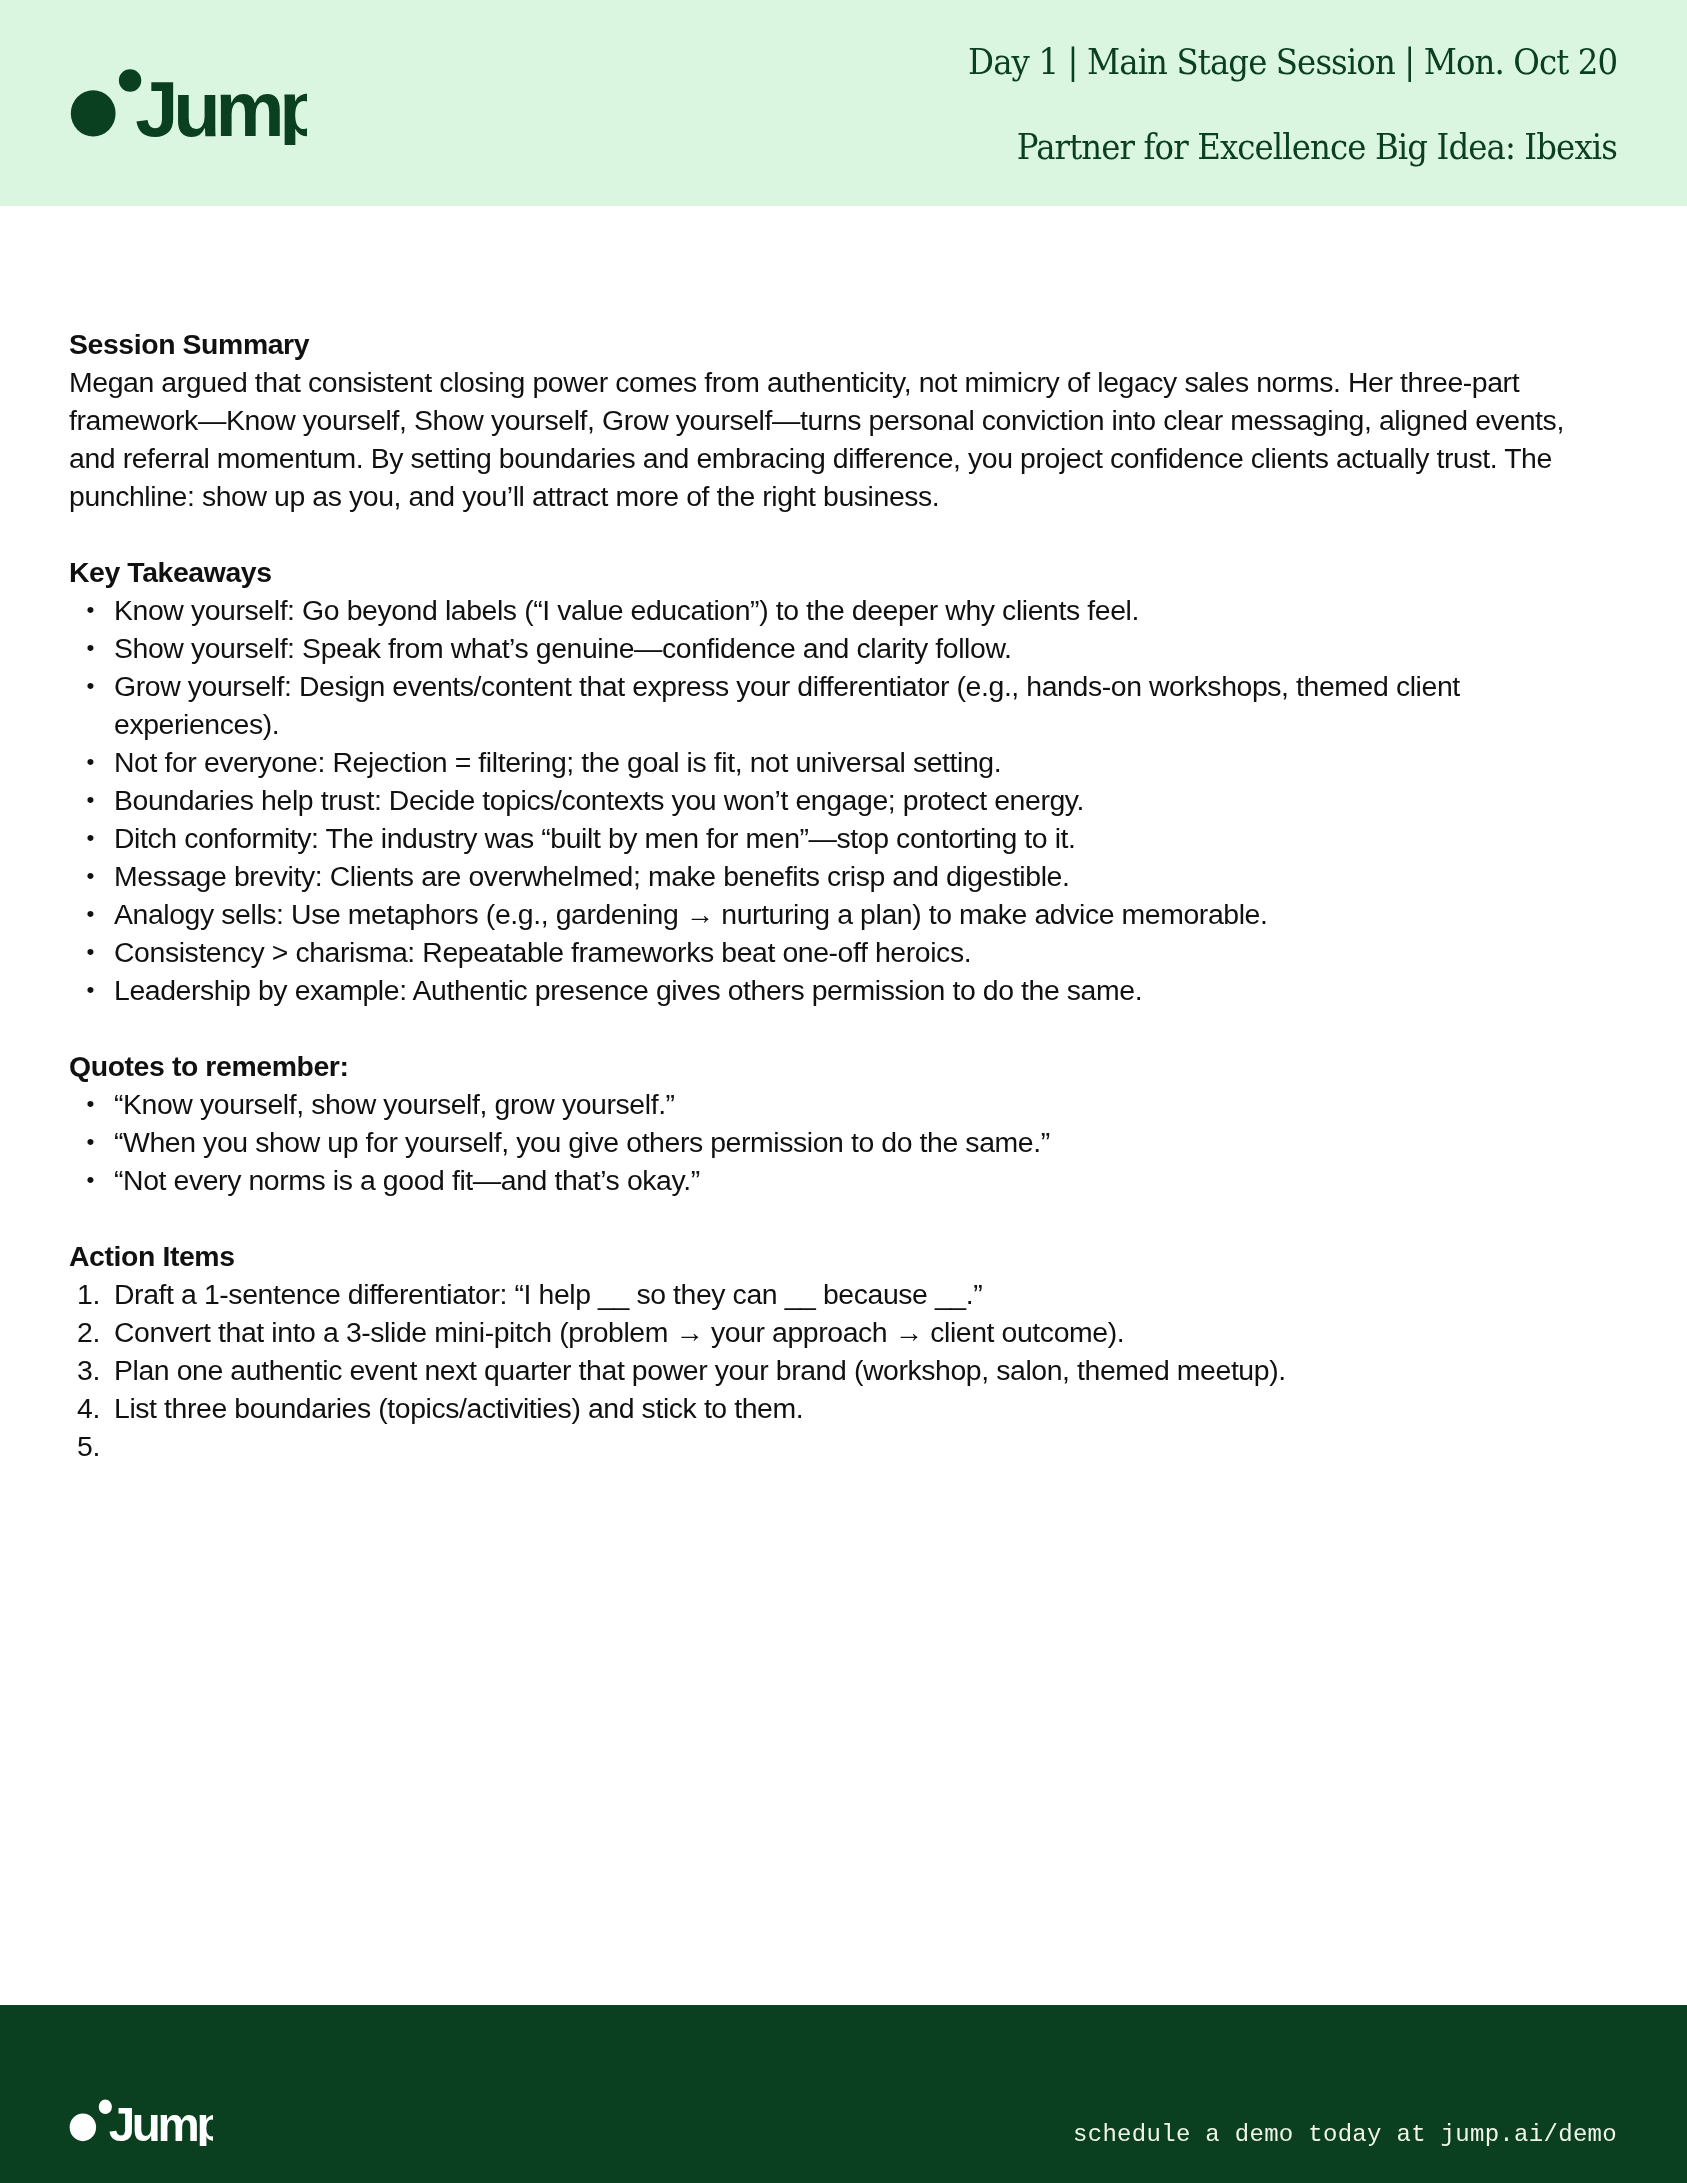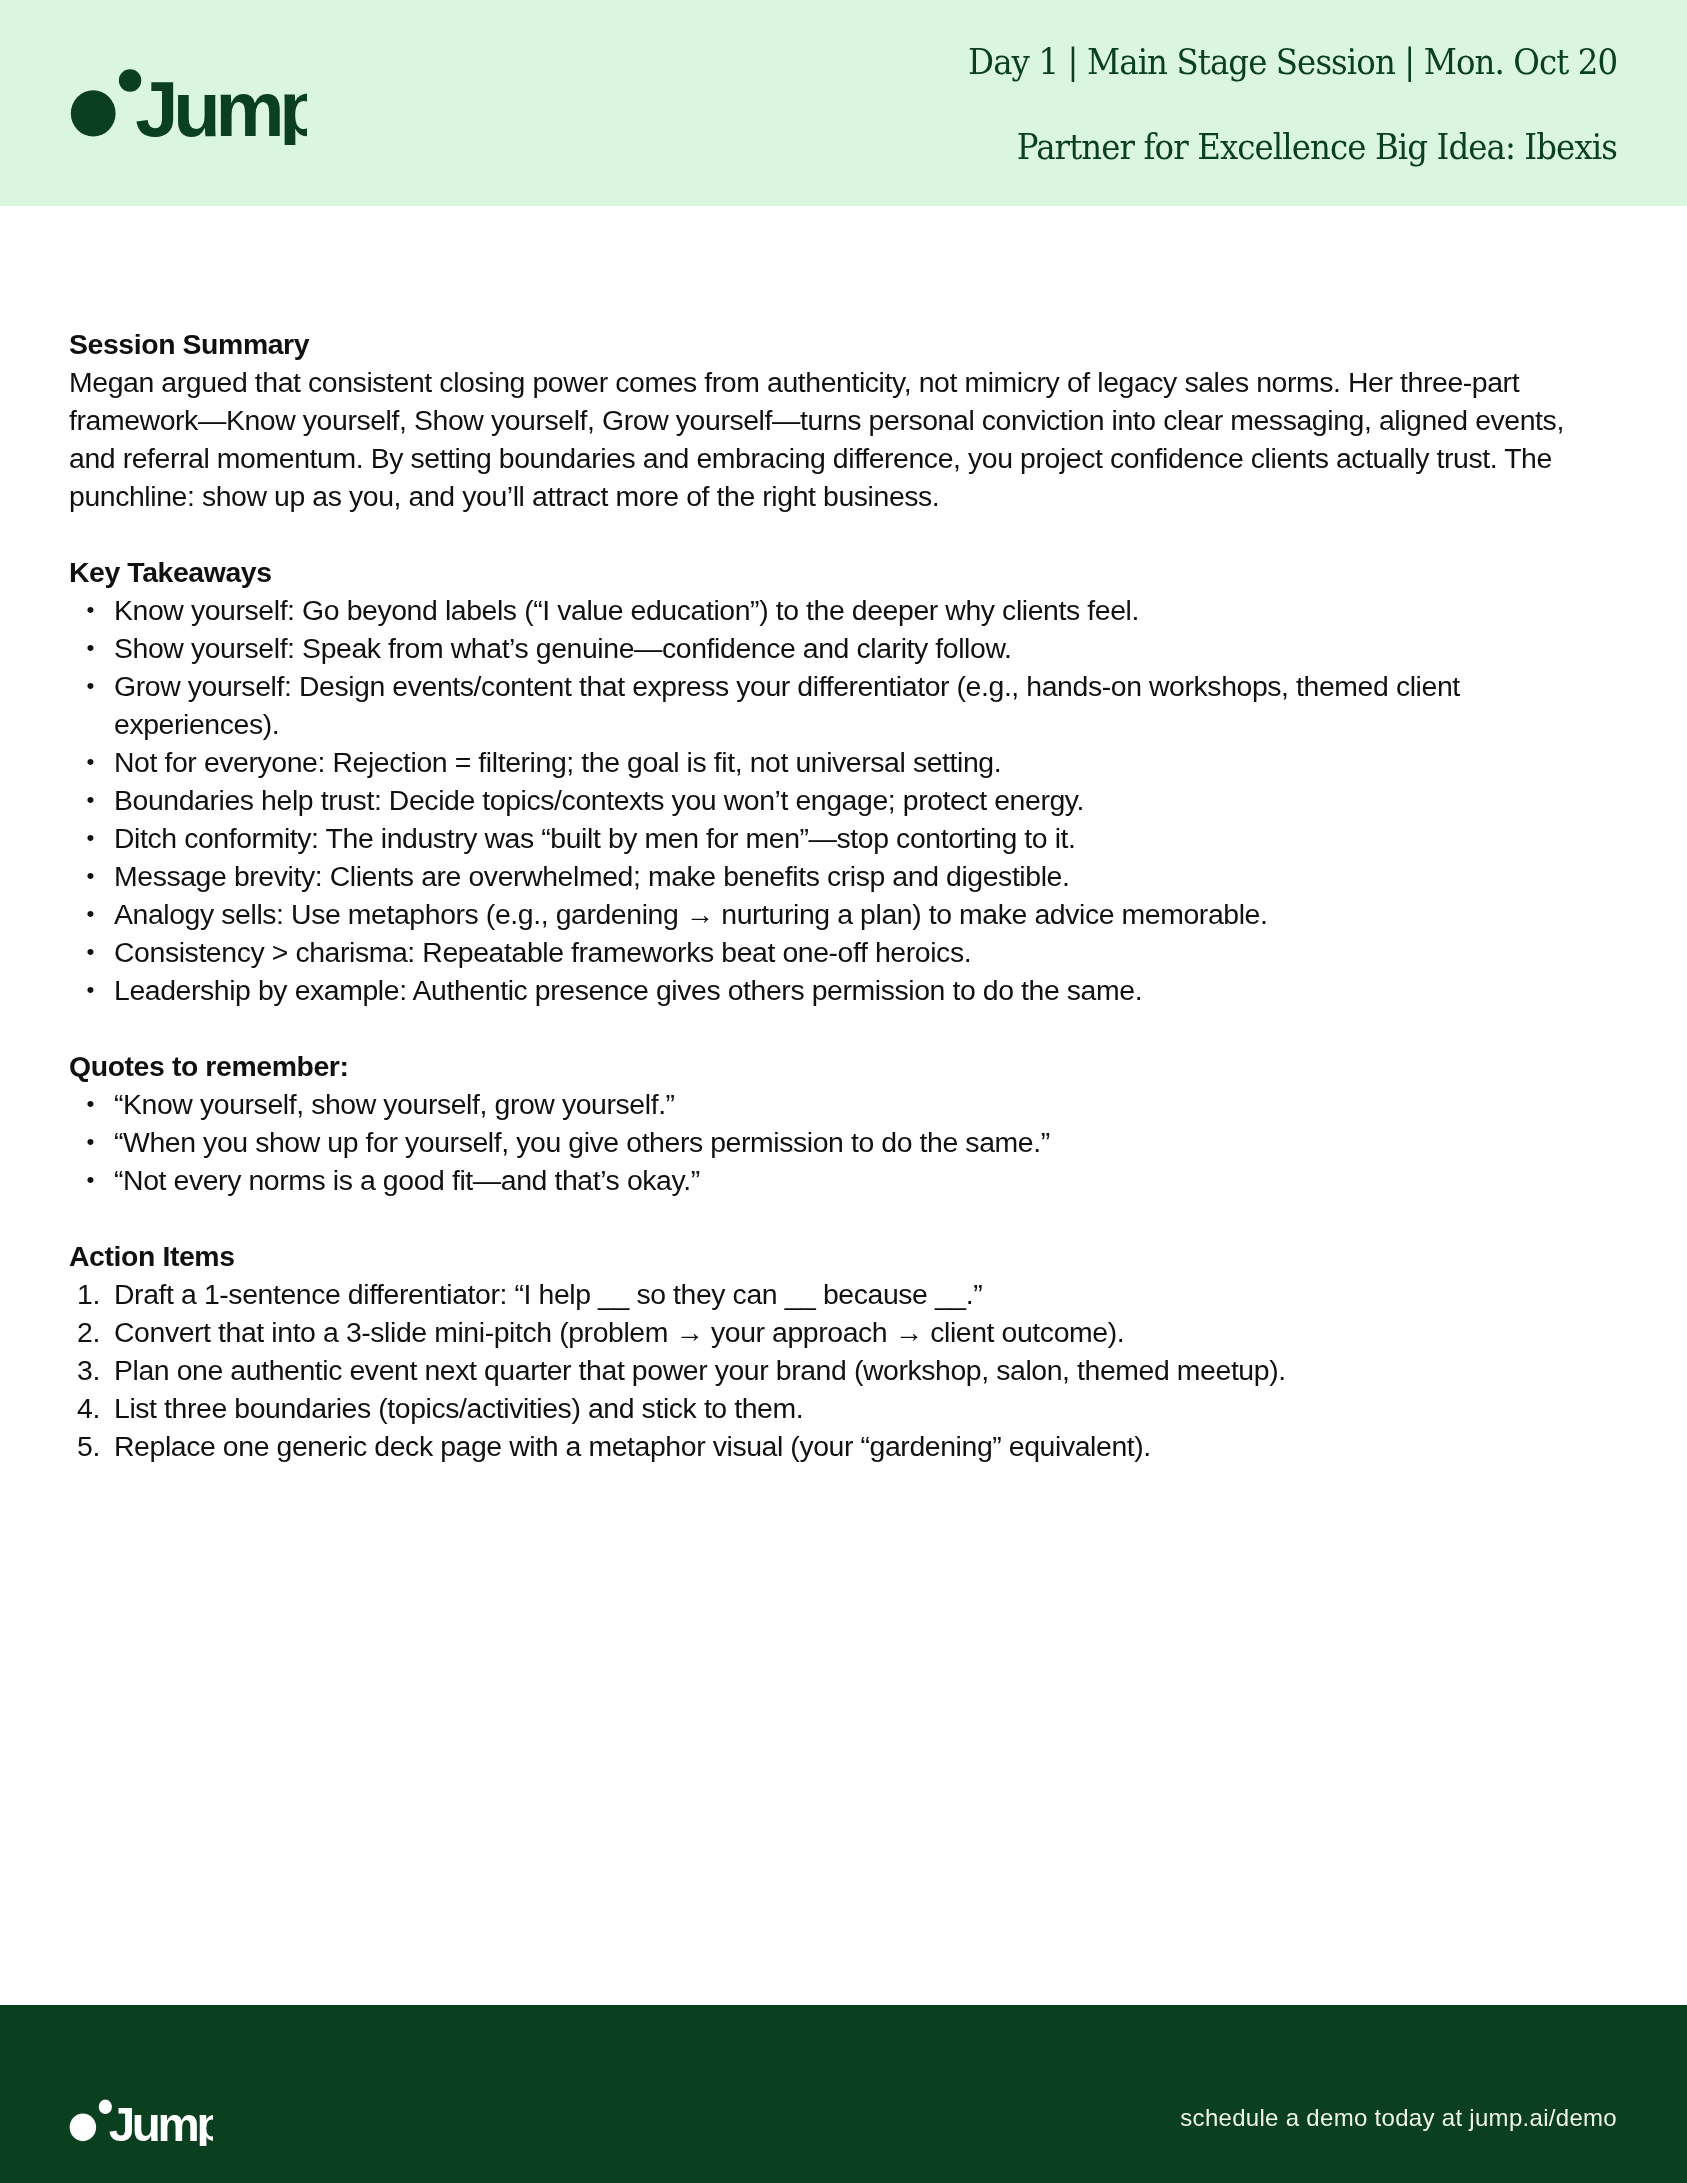--- a/index.html
+++ b/index.html
@@ -42,22 +42,22 @@
 
     .footer {
       position: absolute; left: 0; top: 2005px; width: 1687px; height: 179px;
       background: #0a4020;
     }
     .footer-logo {
       position: absolute; left: 69px; top: 93px; width: 144px; height: 48px;
     }
     .footer-logo svg { width: 100%; height: 100%; display: block; }
     .footer-cta {
-      position: absolute; right: 70px; top: 99px;
-      font-family: Liberation Sans, sans-serif; color: #f0f5e8;
+      position: absolute; right: 70px; top: 116px;
+      font-family: Liberation Mono, monospace; color: #f0f5e8;
       font-size: 24px; letter-spacing: 0.3px; white-space: nowrap;
     }
   </style>
 </head>
 <body>
 
 <div class="header">
   <div class="logo">
     <svg viewBox="0 0 360 120" xmlns="http://www.w3.org/2000/svg">
       <g fill="#0a4020">
@@ -103,21 +103,21 @@
     </ul>
   </div>
 
   <div class="section">
     <div class="section-title">Action Items</div>
     <ol>
       <li class="num-item"><span class="num-marker">1.</span><span>Draft a 1-sentence differentiator: “I help __ so they can __ because __.”</span></li>
       <li class="num-item"><span class="num-marker">2.</span><span>Convert that into a 3-slide mini-pitch (problem → your approach → client outcome).</span></li>
       <li class="num-item"><span class="num-marker">3.</span><span>Plan one authentic event next quarter that power your brand (workshop, salon, themed meetup).</span></li>
       <li class="num-item"><span class="num-marker">4.</span><span>List three boundaries (topics/activities) and stick to them.</span></li>
-      <li class="num-item"><span class="num-marker">5.</span><span>Replace one generic deck page with a metaphor visual (your “gardening” equivalent).</span></li>
+      <li class="num-item"><span class="num-marker">5.</span></li>
     </ol>
   </div>
 
 </div>
 
 <div class="footer">
   <div class="footer-logo">
     <svg viewBox="0 0 218 72" xmlns="http://www.w3.org/2000/svg">
       <g fill="#ffffff">
         <ellipse cx="21" cy="44" rx="20" ry="21"></ellipse>

